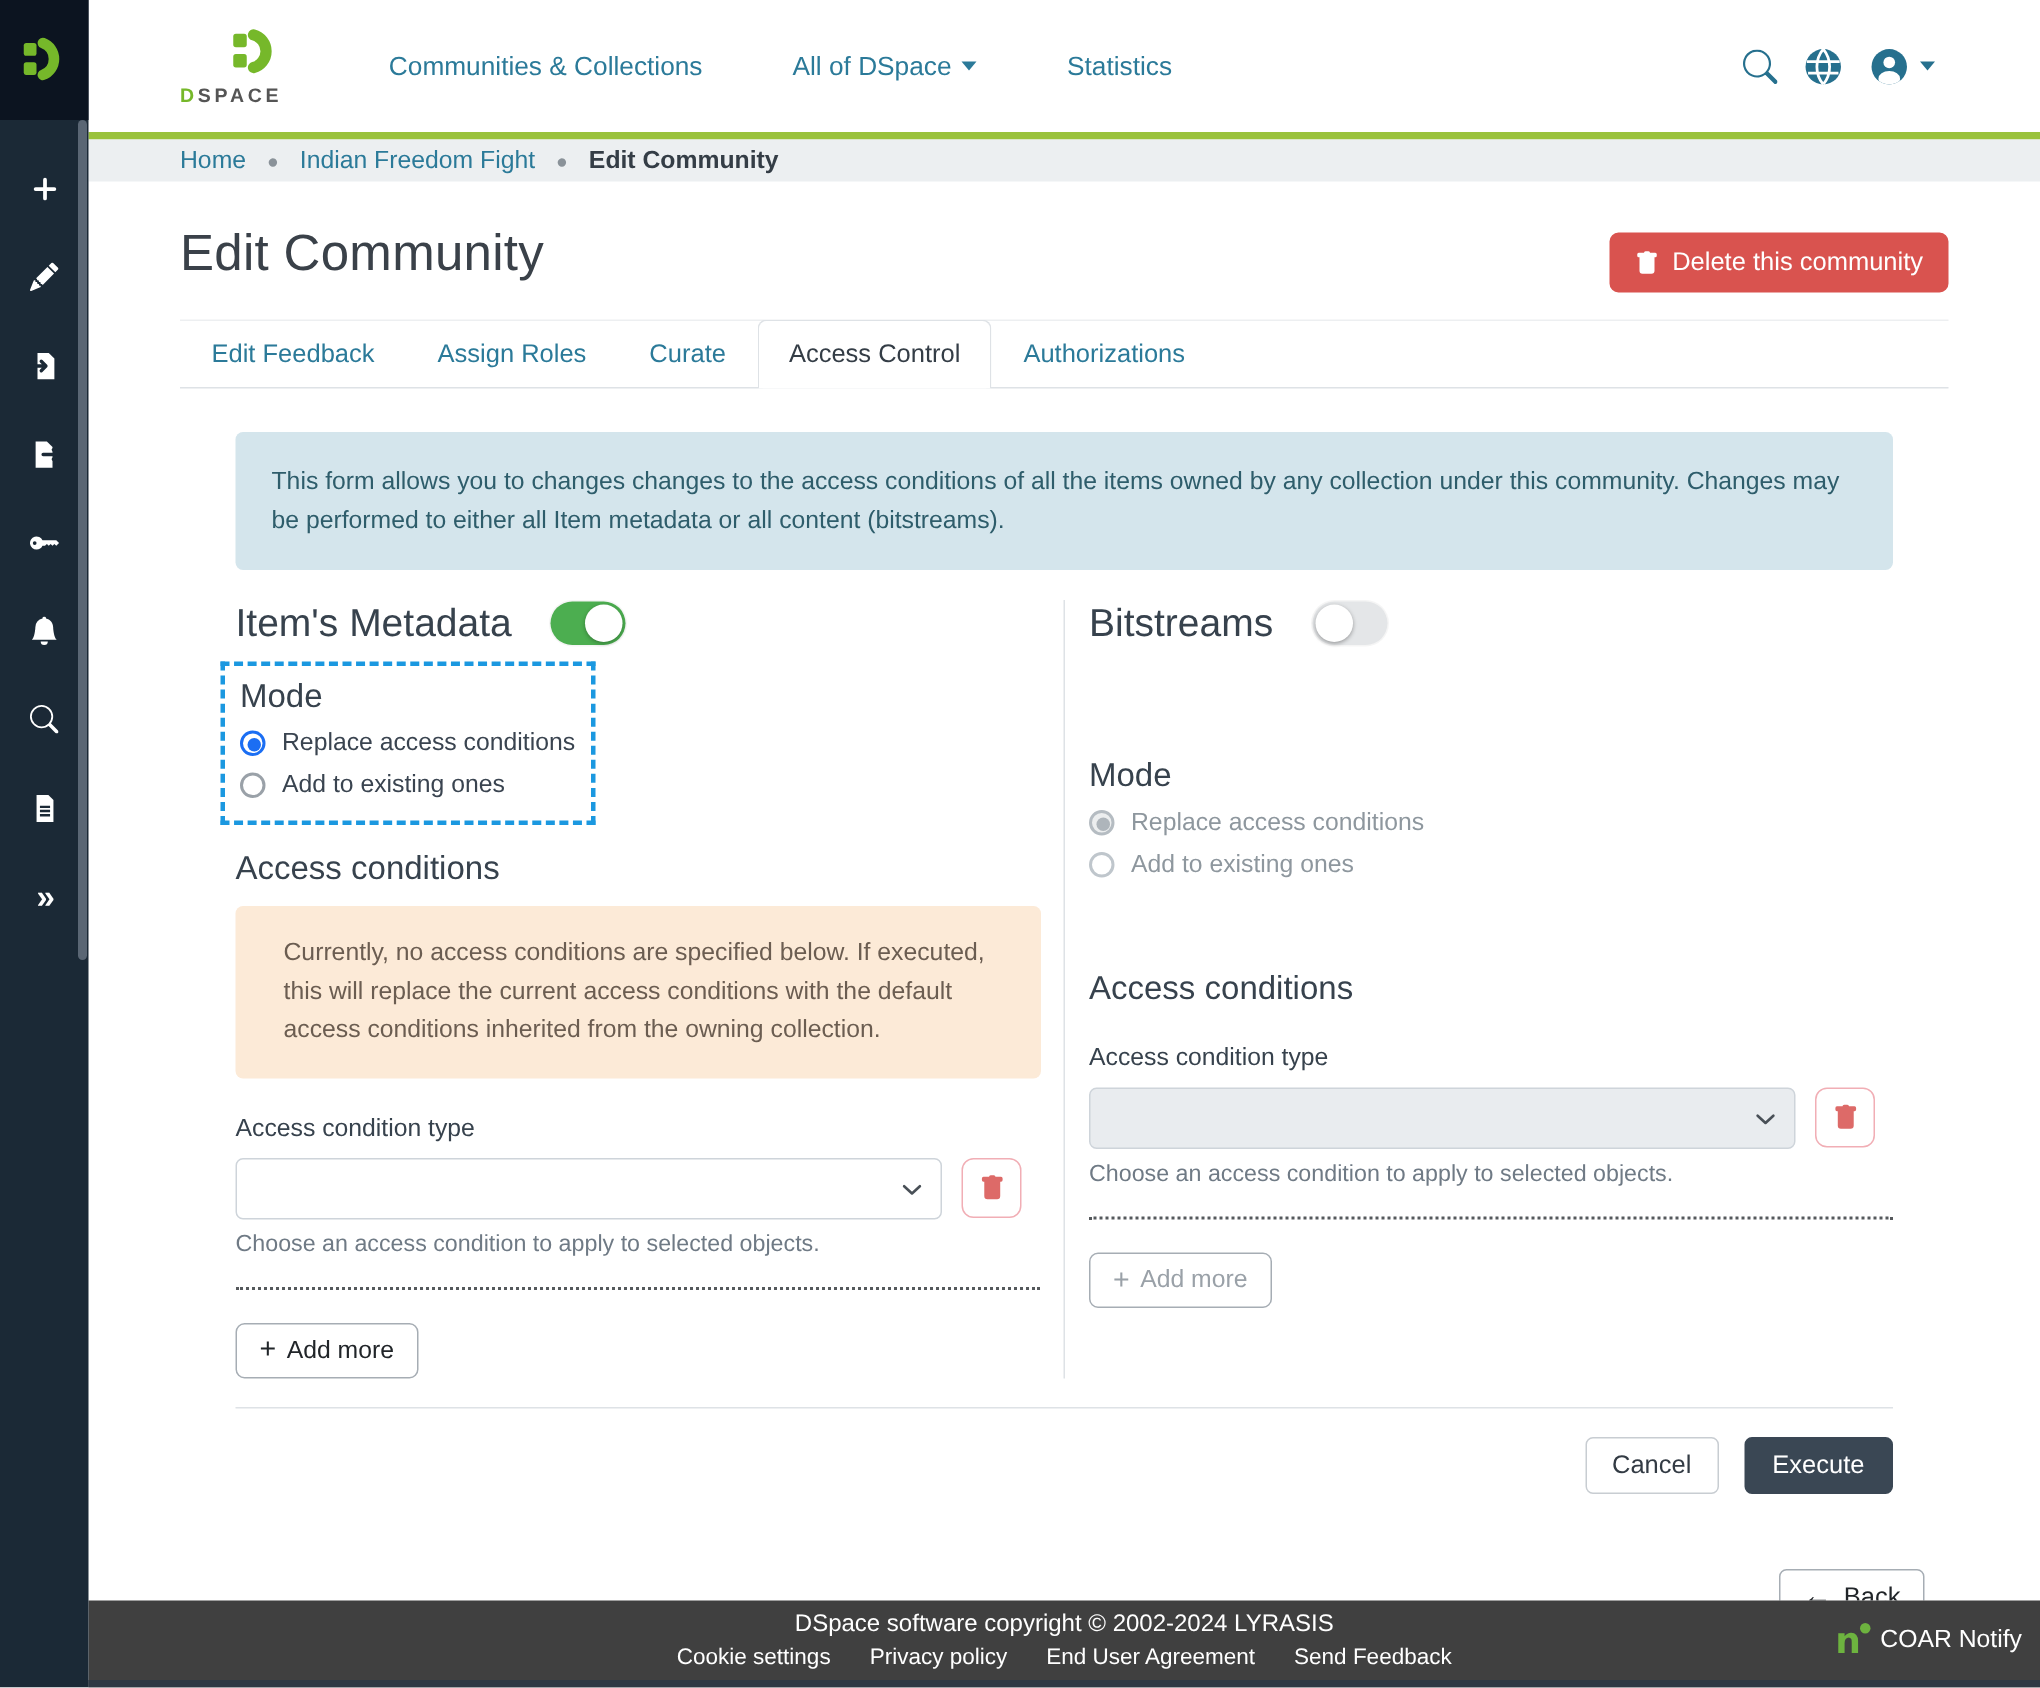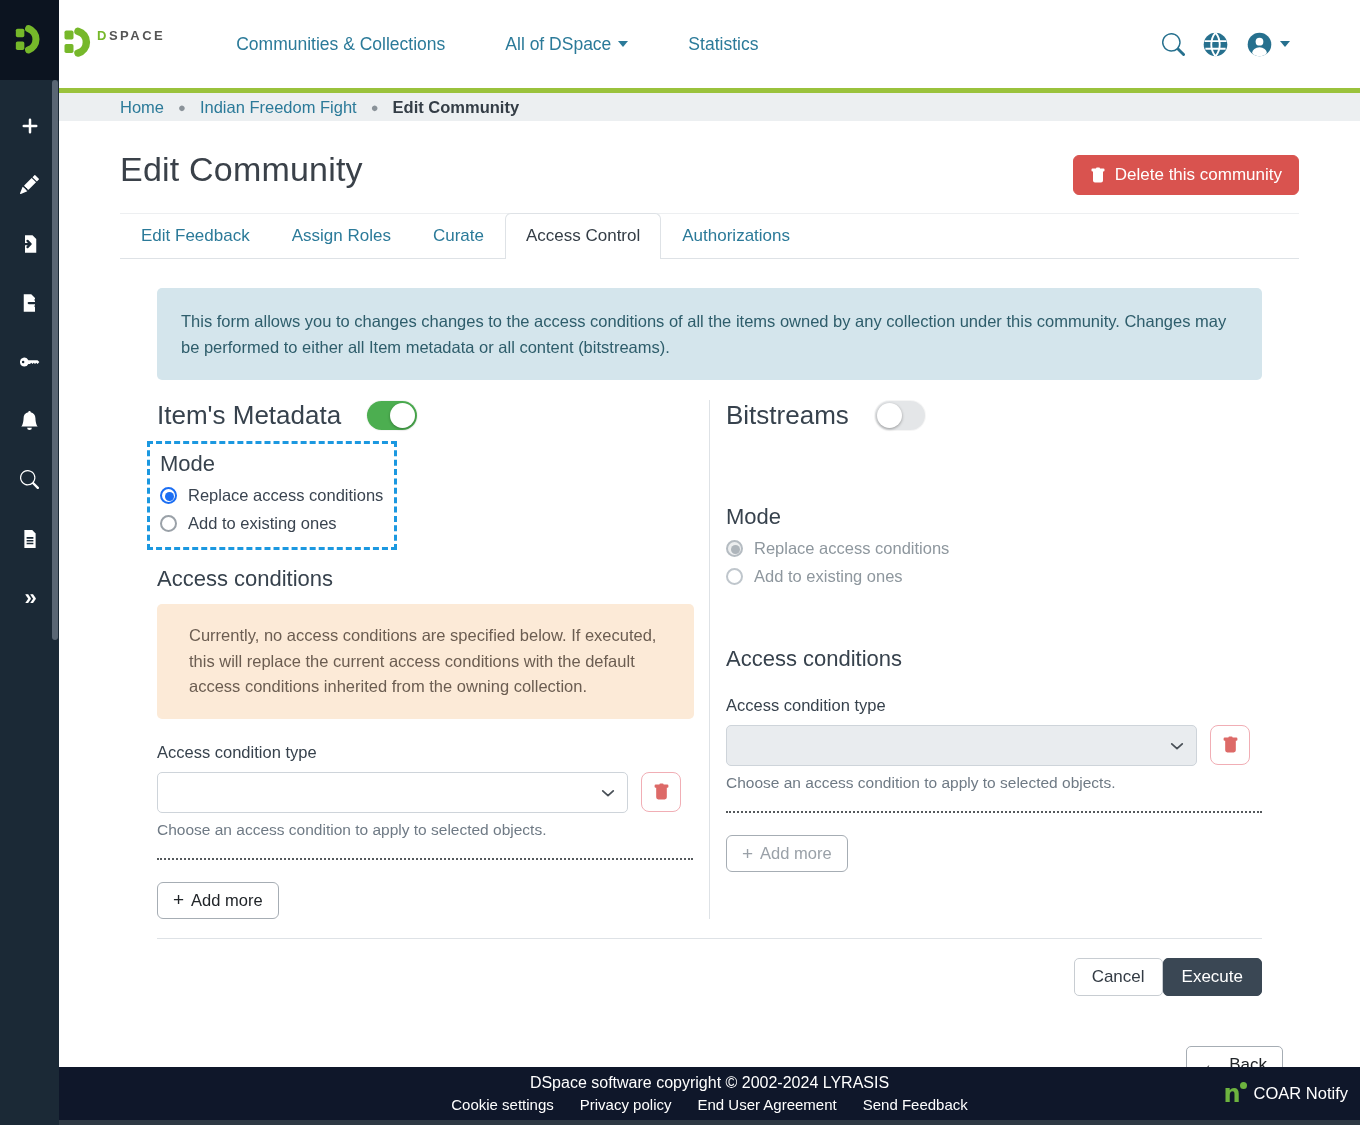--- a/index.html
+++ b/index.html
@@ -10,21 +10,21 @@
   .sidebar { position:absolute; left:0; top:0; bottom:0; width:59px; background:#1b2936; z-index:30; }
   .sidebar-logo { width:59px; height:80px; background:#0c1420; display:flex; align-items:center; justify-content:center; }
   .side-icons { display:flex; flex-direction:column; align-items:center; margin-top:16px; }
   .side-icon { width:59px; height:59px; display:flex; align-items:center; justify-content:center; color:#fff; cursor:pointer; }
   .side-icon svg { display:block; }
   .side-chevrons { font-size:22px; font-weight:700; color:#fff; letter-spacing:-2px; }
   .side-scrollbar { position:absolute; top:80px; right:1px; width:6px; height:560px; background:#5a6674; border-radius:3px; }
 
   
   .navbar { position:absolute; left:59px; top:0; right:0; height:88px; background:#fff; display:flex; align-items:center; }
-  .brand { display:flex; align-items:flex-start; cursor:pointer; }
+  .brand { display:flex; flex-direction:column; align-items:flex-end; margin-left:61px; cursor:pointer; }
   .brand-word { font-size:13px; letter-spacing:2.5px; font-weight:700; color:#555; margin-top:2px; }
   .brand-word .d-green { color:#76b82a; }
   .nav-links { display:flex; align-items:center; gap:44px; margin-left:55px; }
   .nav-link { font-size:17.5px; color:#2b7a99; cursor:pointer; display:flex; align-items:center; gap:7px;margin-left:16px; }
   .caret-down { width:0; height:0; border-left:5px solid transparent; border-right:5px solid transparent; border-top:6px solid #2b7a99; display:inline-block; }
   .nav-right { margin-left:auto; margin-right:70px; display:flex; align-items:center; gap:17px; }
   .nav-icon-btn { cursor:pointer; display:flex; align-items:center; color:#26708e; }
   .green-bar { position:absolute; left:59px; top:88px; right:0; height:5px; background:#9ac23c; }
 
   
@@ -90,30 +90,30 @@
   .addmore-btn { margin-top:22px; border:1px solid #a6adb4; background:#fff; border-radius:6px; padding:8px 15px; font-size:16.5px; color:#212529; display:inline-flex; align-items:center; gap:7px; cursor:pointer; font-family:inherit; }
   .addmore-btn .plus { font-size:19px; line-height:16px; }
   .addmore-btn.dis { color:#9aa1a8; cursor:default; }
 
   
   .col-right .h3.mode-h { margin-top:73px; }
   .col-right .h3.cond-h { margin-top:60px; }
   .col-left .h3.cond-h { margin-top:16px; }
 
   .hr { border-bottom:1px solid #dee2e6; margin-top:19px; width:1105px; }
-  .actions { display:flex; justify-content:flex-end; margin-top:19px; width:1105px; }
+  .actions { display:flex; justify-content:flex-end; gap:17px; margin-top:19px; width:1105px; }
   .btn-cancel { border:1px solid #c8cdd2; background:#fff; color:#333b44; font-size:17px; border-radius:5px; padding:8px 17px; cursor:pointer; font-family:inherit; }
   .btn-execute { border:1px solid #3a4754; background:#3a4754; color:#fff; font-size:17px; border-radius:5px; padding:8px 18px; cursor:pointer; font-family:inherit; }
 
   .back-row { display:flex; justify-content:flex-end; margin-top:50px; width:1126px; }
   .btn-back { border:1px solid #a6adb4; background:#fff; color:#212529; font-size:17px; border-radius:5px; padding:8px 15px; display:inline-flex; align-items:center; gap:8px; cursor:pointer; font-family:inherit; }
   .back-arrow { font-size:19px; line-height:17px; }
 
   
-  .footer { position:absolute; left:59px; right:0; bottom:0; height:58px; background:#0f172a; border-bottom:5px solid #2e3944; }
+  .footer { position:absolute; left:59px; right:0; bottom:0; height:58px; background:#404040; border-bottom:5px solid #2e3944; }
   .footer-inner { position:relative; height:100%; display:flex; flex-direction:column; align-items:center; justify-content:center; gap:4px; }
   .footer-copy { color:#fff; font-size:16px; cursor:pointer; }
   .footer-links { display:flex; gap:26px; }
   .footer-link { color:#fff; font-size:15px; cursor:pointer; }
   .coar { position:absolute; right:12px; top:50%; transform:translateY(-50%); display:flex; align-items:center; gap:7px; cursor:pointer; }
   .coar-n { position:relative; color:#6db33f; font-weight:800; font-size:24px; line-height:20px; font-family:"DejaVu Sans", sans-serif; }
   .coar-n::after { content:""; position:absolute; right:-6px; top:-2px; width:7px; height:7px; border-radius:50%; background:#6db33f; }
   .coar-label { color:#fff; font-size:16.5px; margin-left:6px; }
 </style>
 </head>

